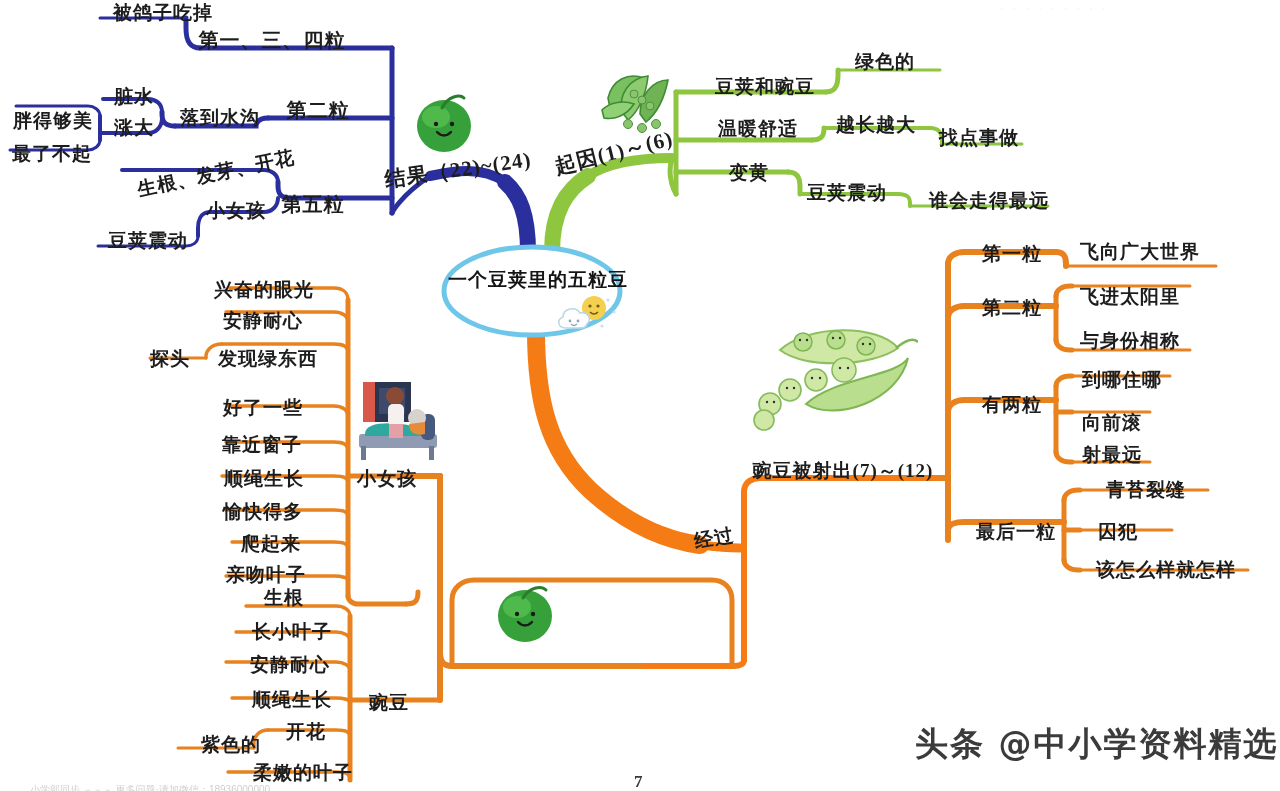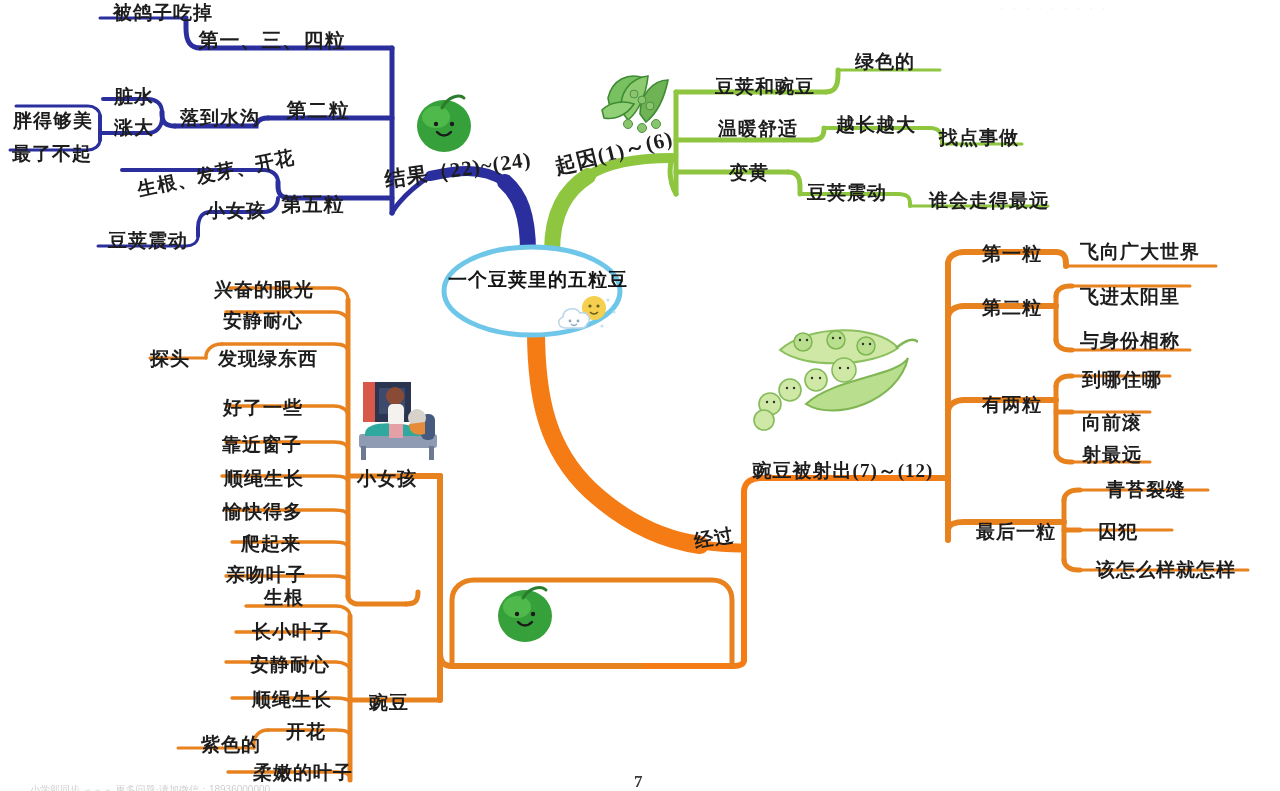--- a/index.html
+++ b/index.html
@@ -388,17 +388,18 @@
 
   <div class="lbl sz19" style="left:389px;top:702px;">豌豆</div>
   <div class="lbl sz19" style="left:284px;top:597px;text-align:right;">生根</div>
   <div class="lbl sz19" style="left:292px;top:631px;">长小叶子</div>
   <div class="lbl sz19" style="left:290px;top:664px;">安静耐心</div>
   <div class="lbl sz19" style="left:292px;top:699px;">顺绳生长</div>
   <div class="lbl sz19" style="left:306px;top:731px;">开花</div>
   <div class="lbl sz19" style="left:303px;top:772px;">柔嫩的叶子</div>
   <div class="lbl sz19" style="left:231px;top:744px;">紫色的</div>
 
+  <div class="watermark" style="left:915px;top:722px;">头条 @中小学资料精选</div>
   <div class="pagenum" style="left:634px;top:772px;">7</div>
   <div class="footline" style="left:30px;top:783px;">小学部同步      －－－      更多问题·请加微信：18936000000</div>
   <div class="topfaint" style="left:1000px;top:2px;">· · ·  ·  · · · · ·</div>
 
 </div>
 
 </body></html>

